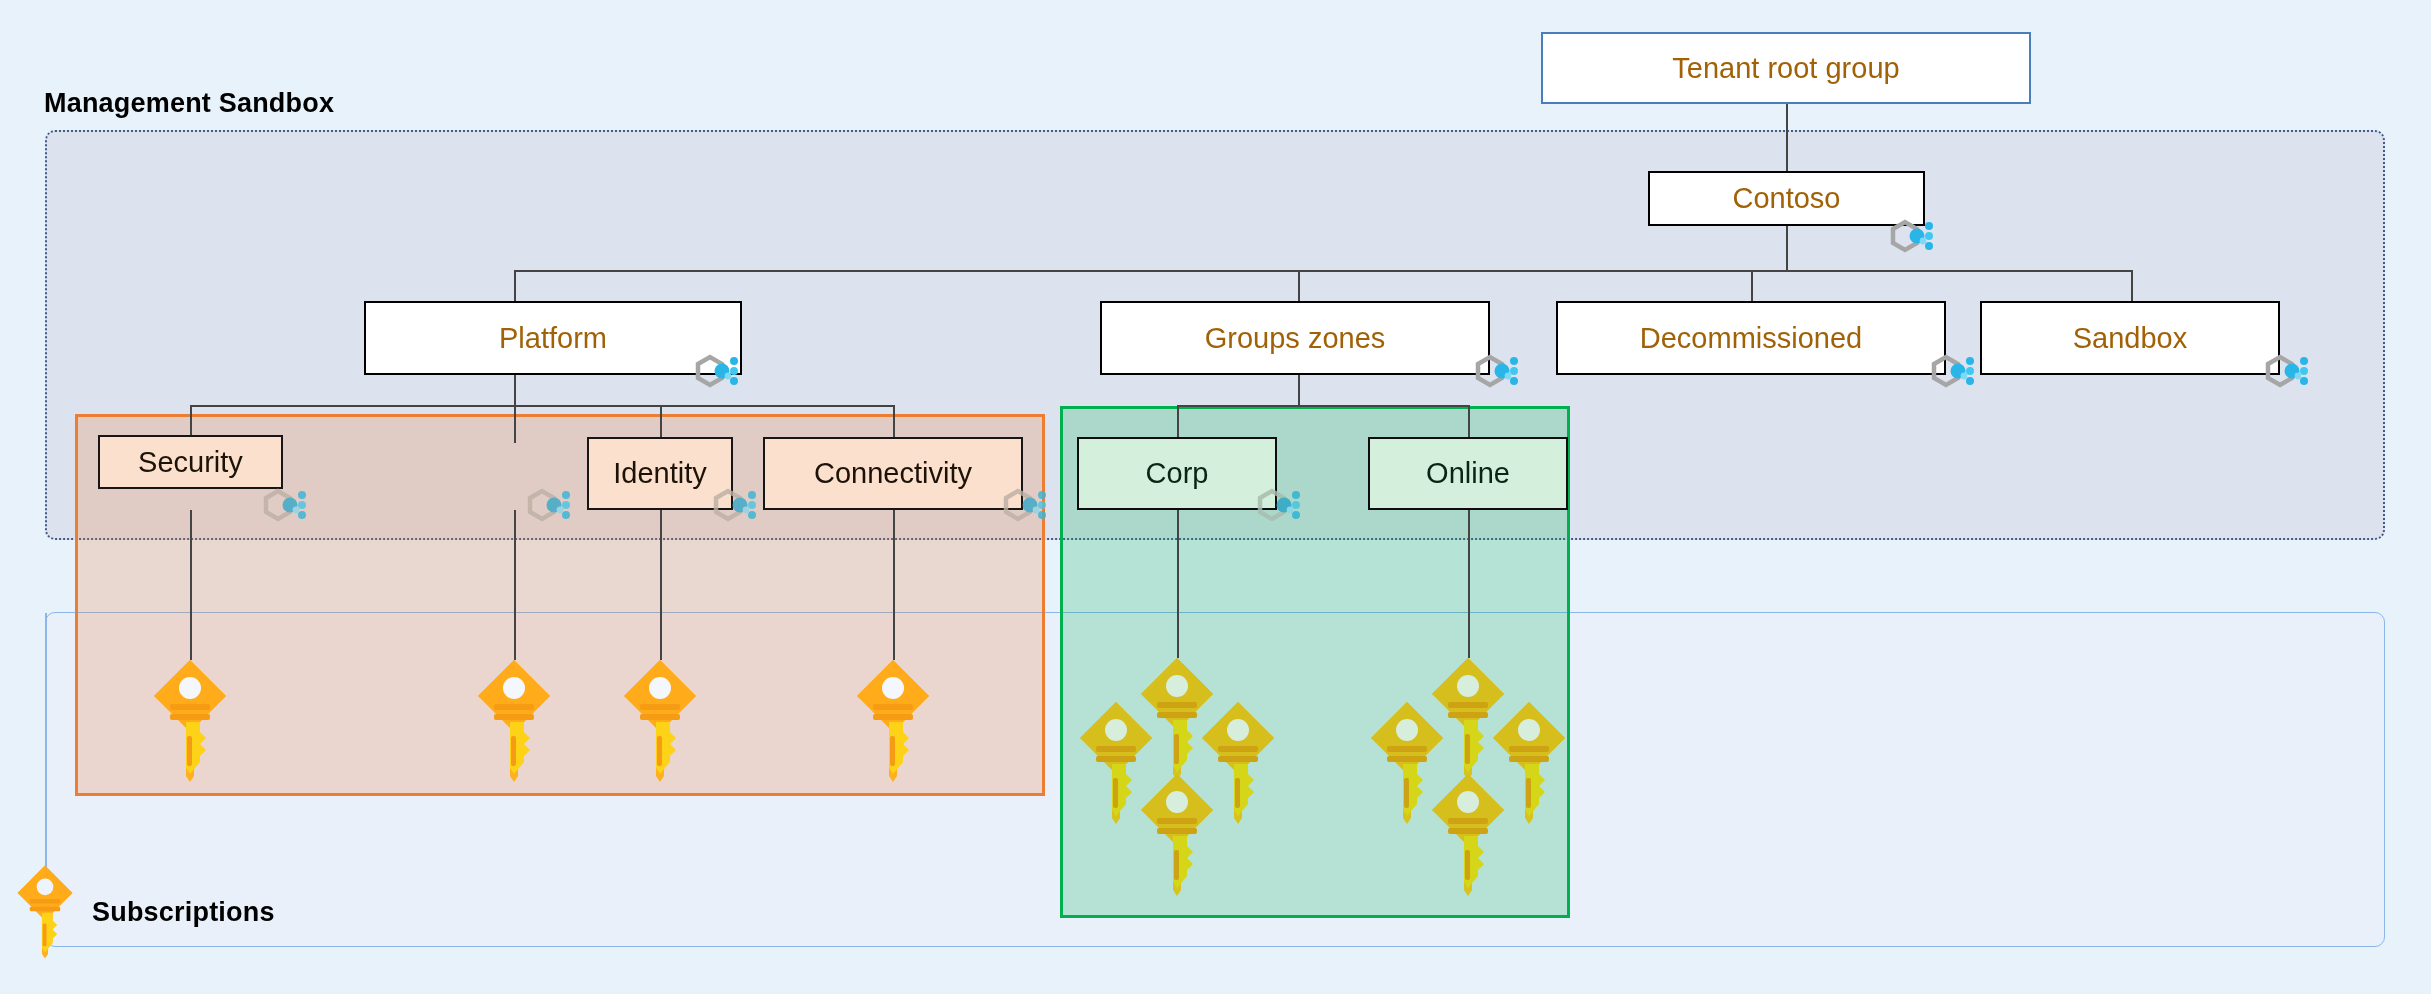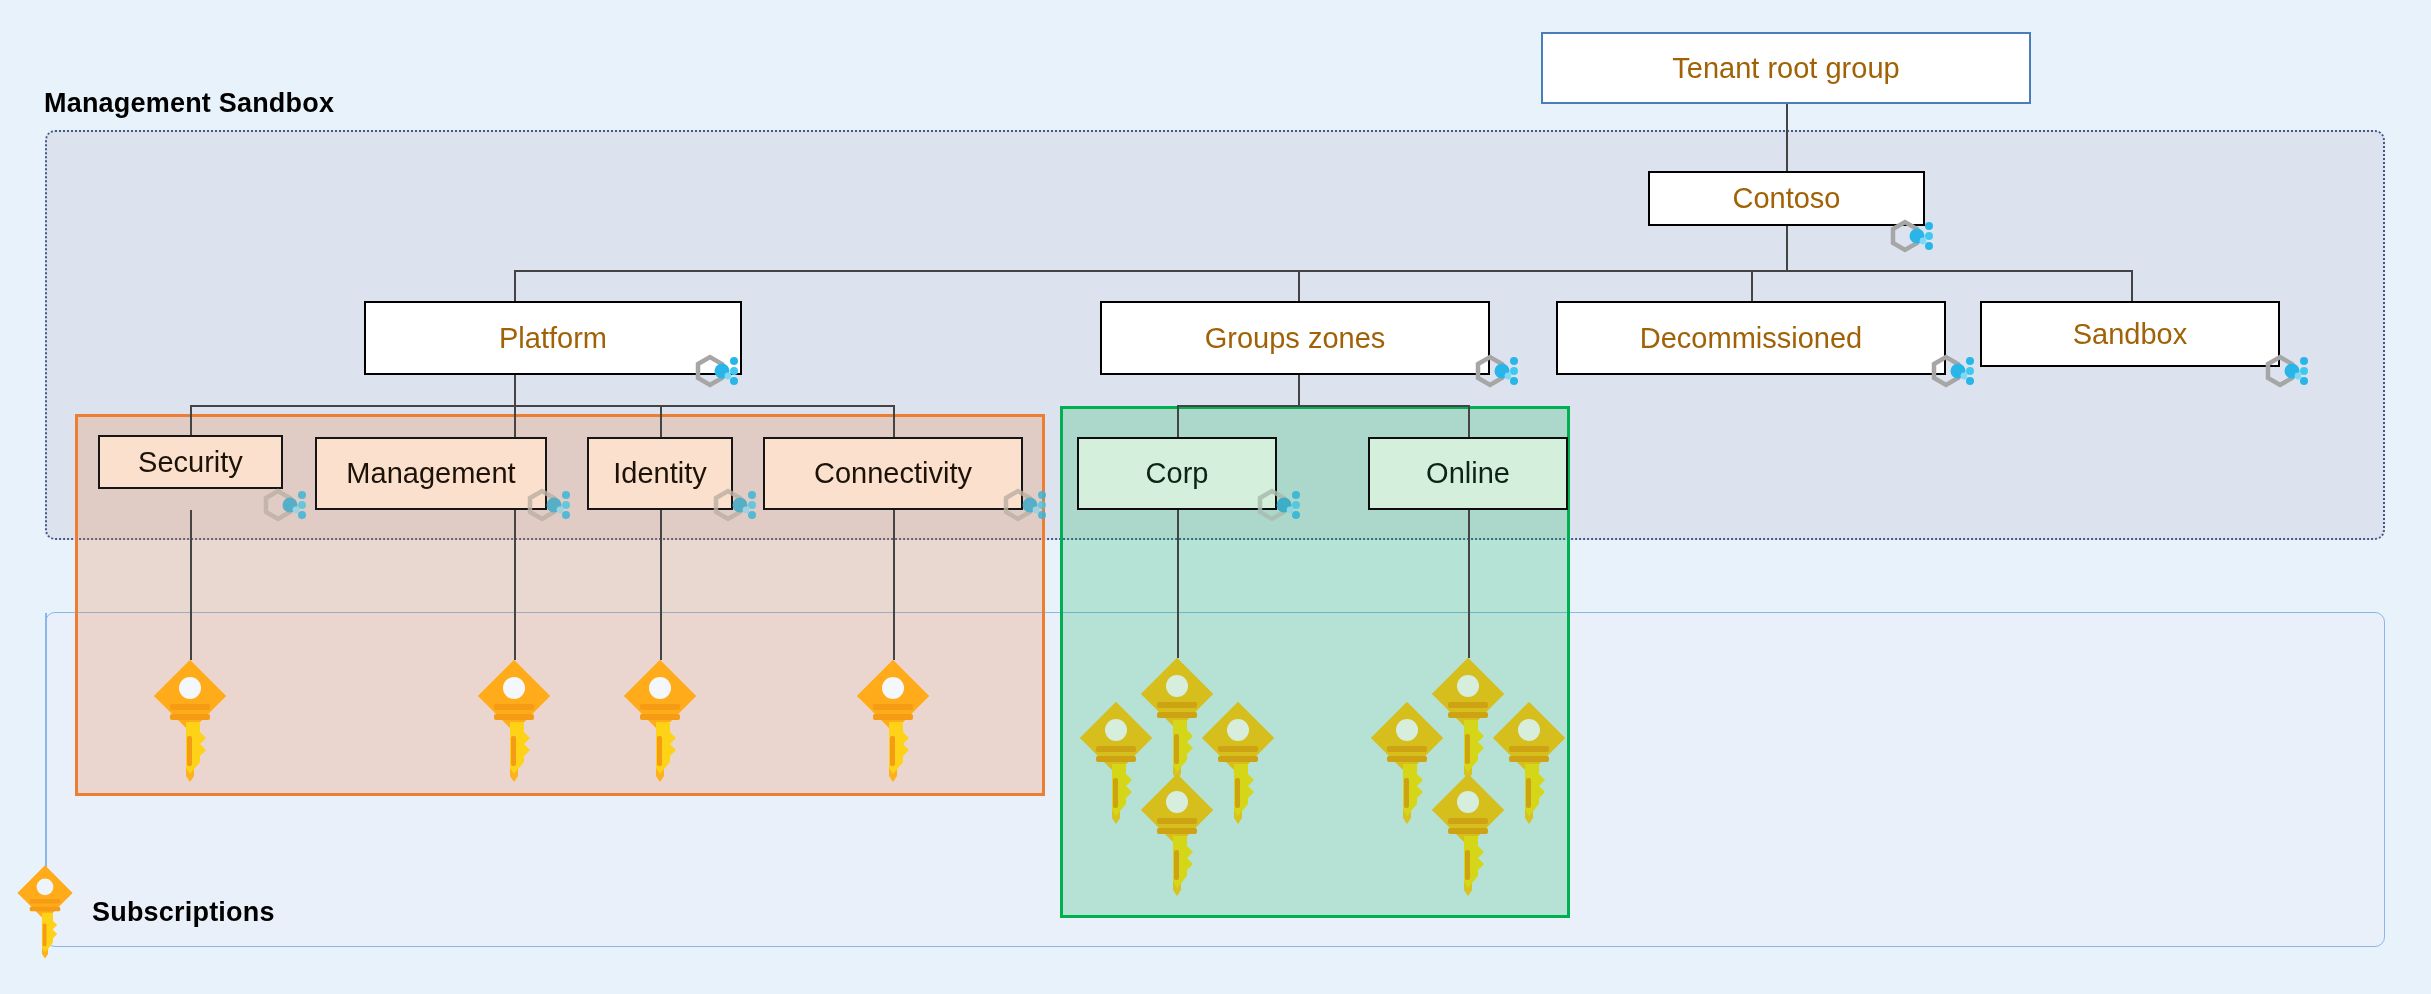--- a/index.html
+++ b/index.html
@@ -123,25 +123,24 @@
   <div class="node root" style="left:1541px;top:32px;width:490px;height:72px;">Tenant root group</div>
 
   <div class="node" style="left:1648px;top:171px;width:277px;height:55px;">Contoso</div>
 
   <div class="node" style="left:320px;top:301px;width:378px;height:74px;margin-left:44px;">Platform</div>
 
   <div class="node" style="left:1100px;top:301px;width:390px;height:74px;">Groups zones</div>
 
   <div class="node" style="left:1556px;top:301px;width:390px;height:74px;">Decommissioned</div>
 
-  <div class="node" style="left:1980px;top:301px;width:300px;height:66px;">Sandbox</div>
+  <div class="node" style="left:1980px;top:301px;width:300px;height:74px;">Sandbox</div>
 
   <div class="node orange" style="left:98px;top:435px;width:185px;height:54px;">Security</div>
 
-  <div class="node orange" style="left:315px;top:437px;width:232px;height:73px;">Management</div>
 
   <div class="node orange" style="left:587px;top:437px;width:146px;height:73px;">Identity</div>
 
   <div class="node orange" style="left:763px;top:437px;width:260px;height:73px;">Connectivity</div>
 
   <div class="node green" style="left:1077px;top:437px;width:200px;height:73px;">Corp</div>
 
   <div class="node green" style="left:1368px;top:437px;width:200px;height:73px;">Online</div>
 
   <div class="mgicon" style="left:1885px;top:213px;">

